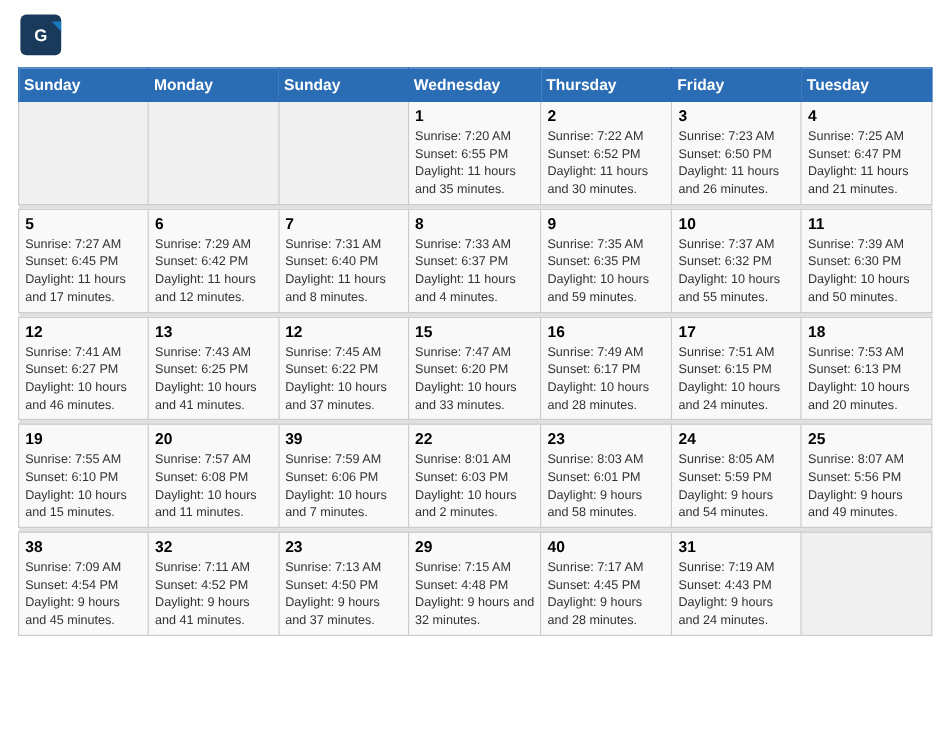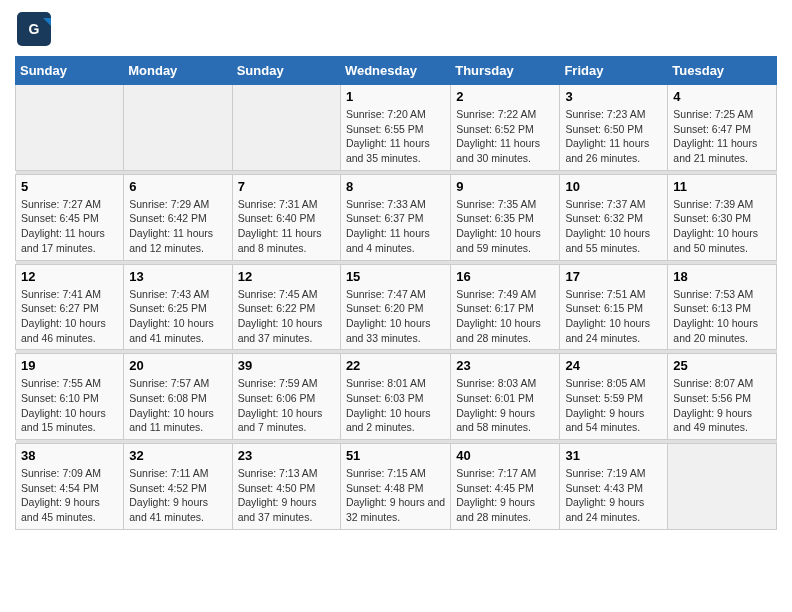--- a/index.html
+++ b/index.html
@@ -211,21 +211,21 @@
           </td>
           <td>
             <div class="day-number">32</div>
             <div class="day-info">Sunrise: 7:11 AM<br>Sunset: 4:52 PM<br>Daylight: 9 hours and 41 minutes.</div>
           </td>
           <td>
             <div class="day-number">23</div>
             <div class="day-info">Sunrise: 7:13 AM<br>Sunset: 4:50 PM<br>Daylight: 9 hours and 37 minutes.</div>
           </td>
           <td>
-            <div class="day-number">51</div>
+            <div class="day-number">29</div>
             <div class="day-info">Sunrise: 7:15 AM<br>Sunset: 4:48 PM<br>Daylight: 9 hours and 32 minutes.</div>
           </td>
           <td>
             <div class="day-number">40</div>
             <div class="day-info">Sunrise: 7:17 AM<br>Sunset: 4:45 PM<br>Daylight: 9 hours and 28 minutes.</div>
           </td>
           <td>
             <div class="day-number">31</div>
             <div class="day-info">Sunrise: 7:19 AM<br>Sunset: 4:43 PM<br>Daylight: 9 hours and 24 minutes.</div>
           </td>

